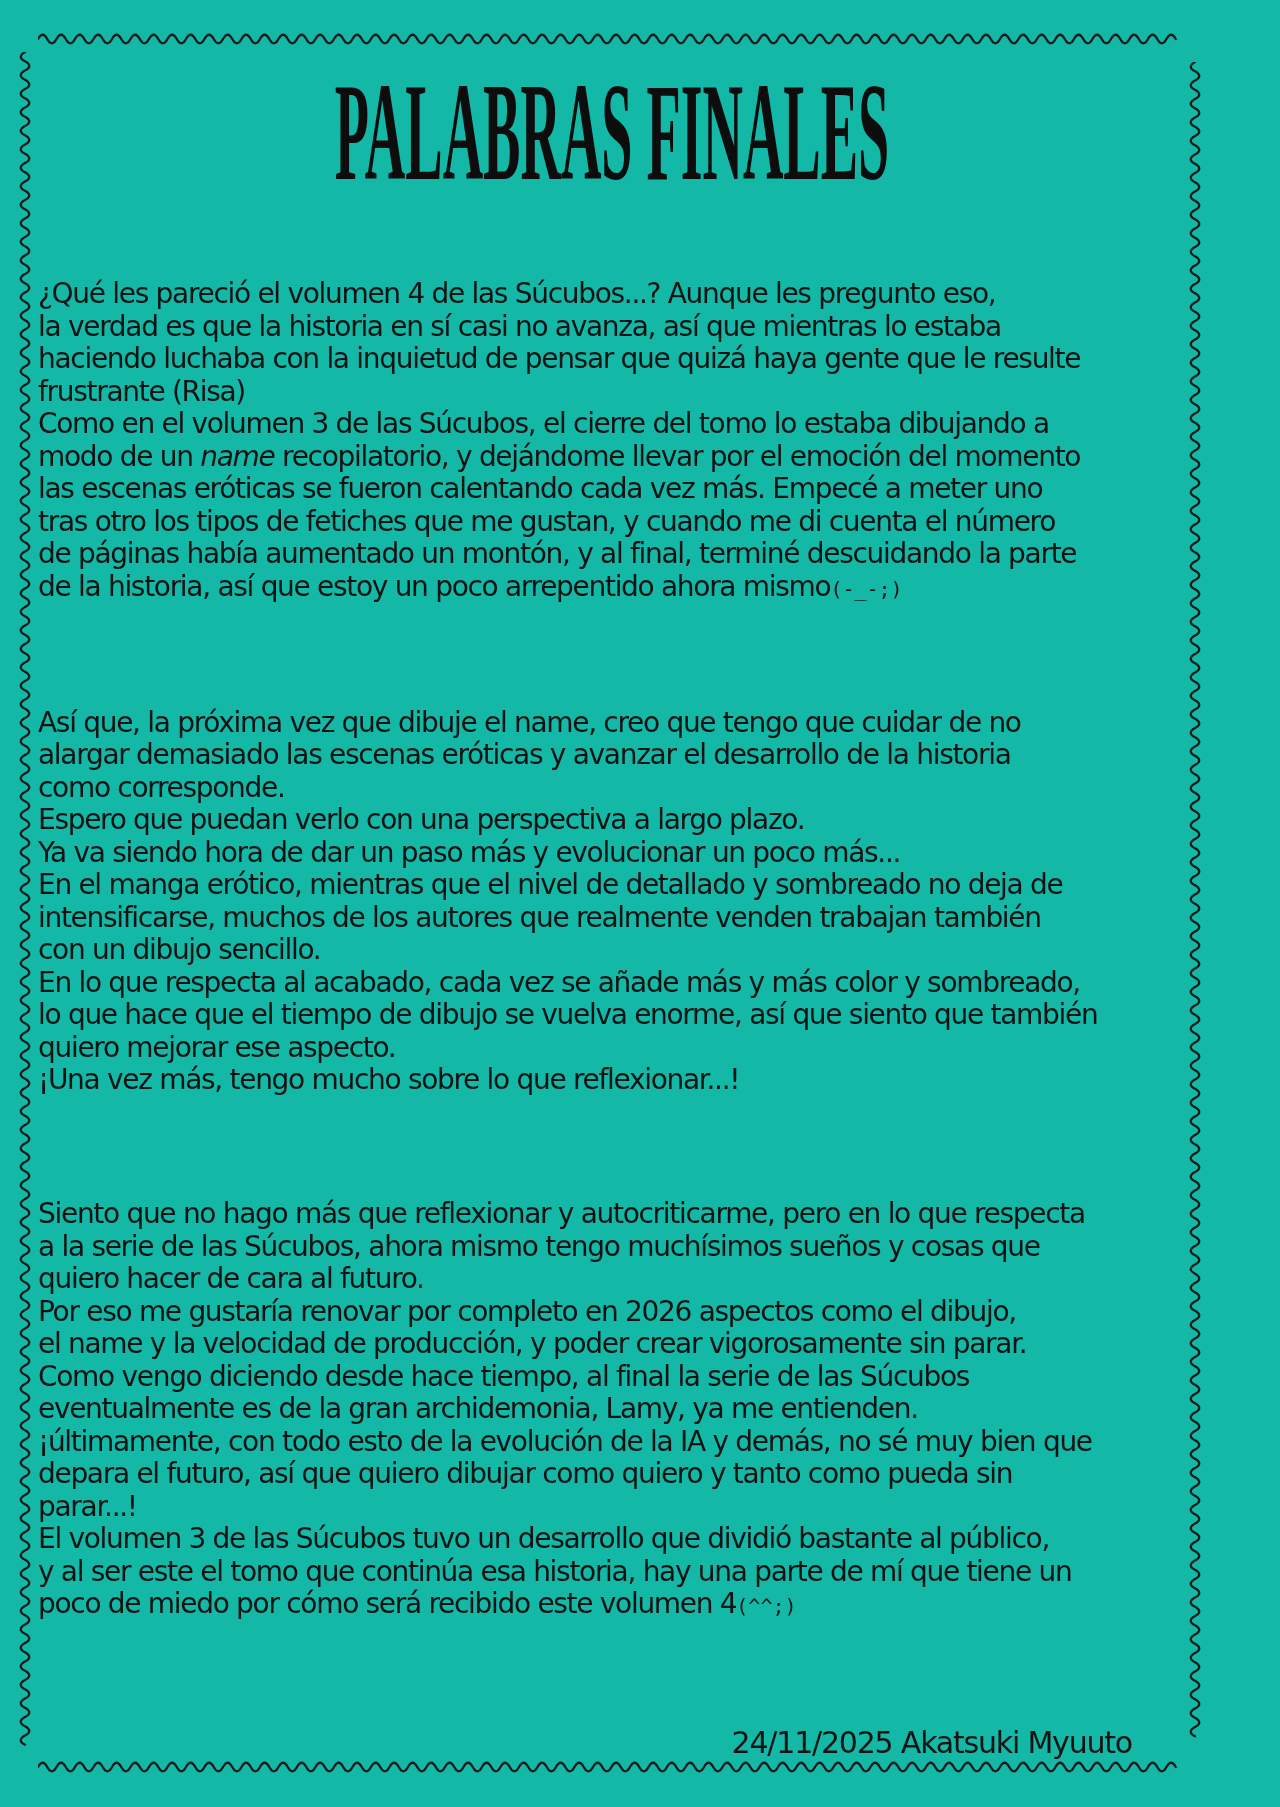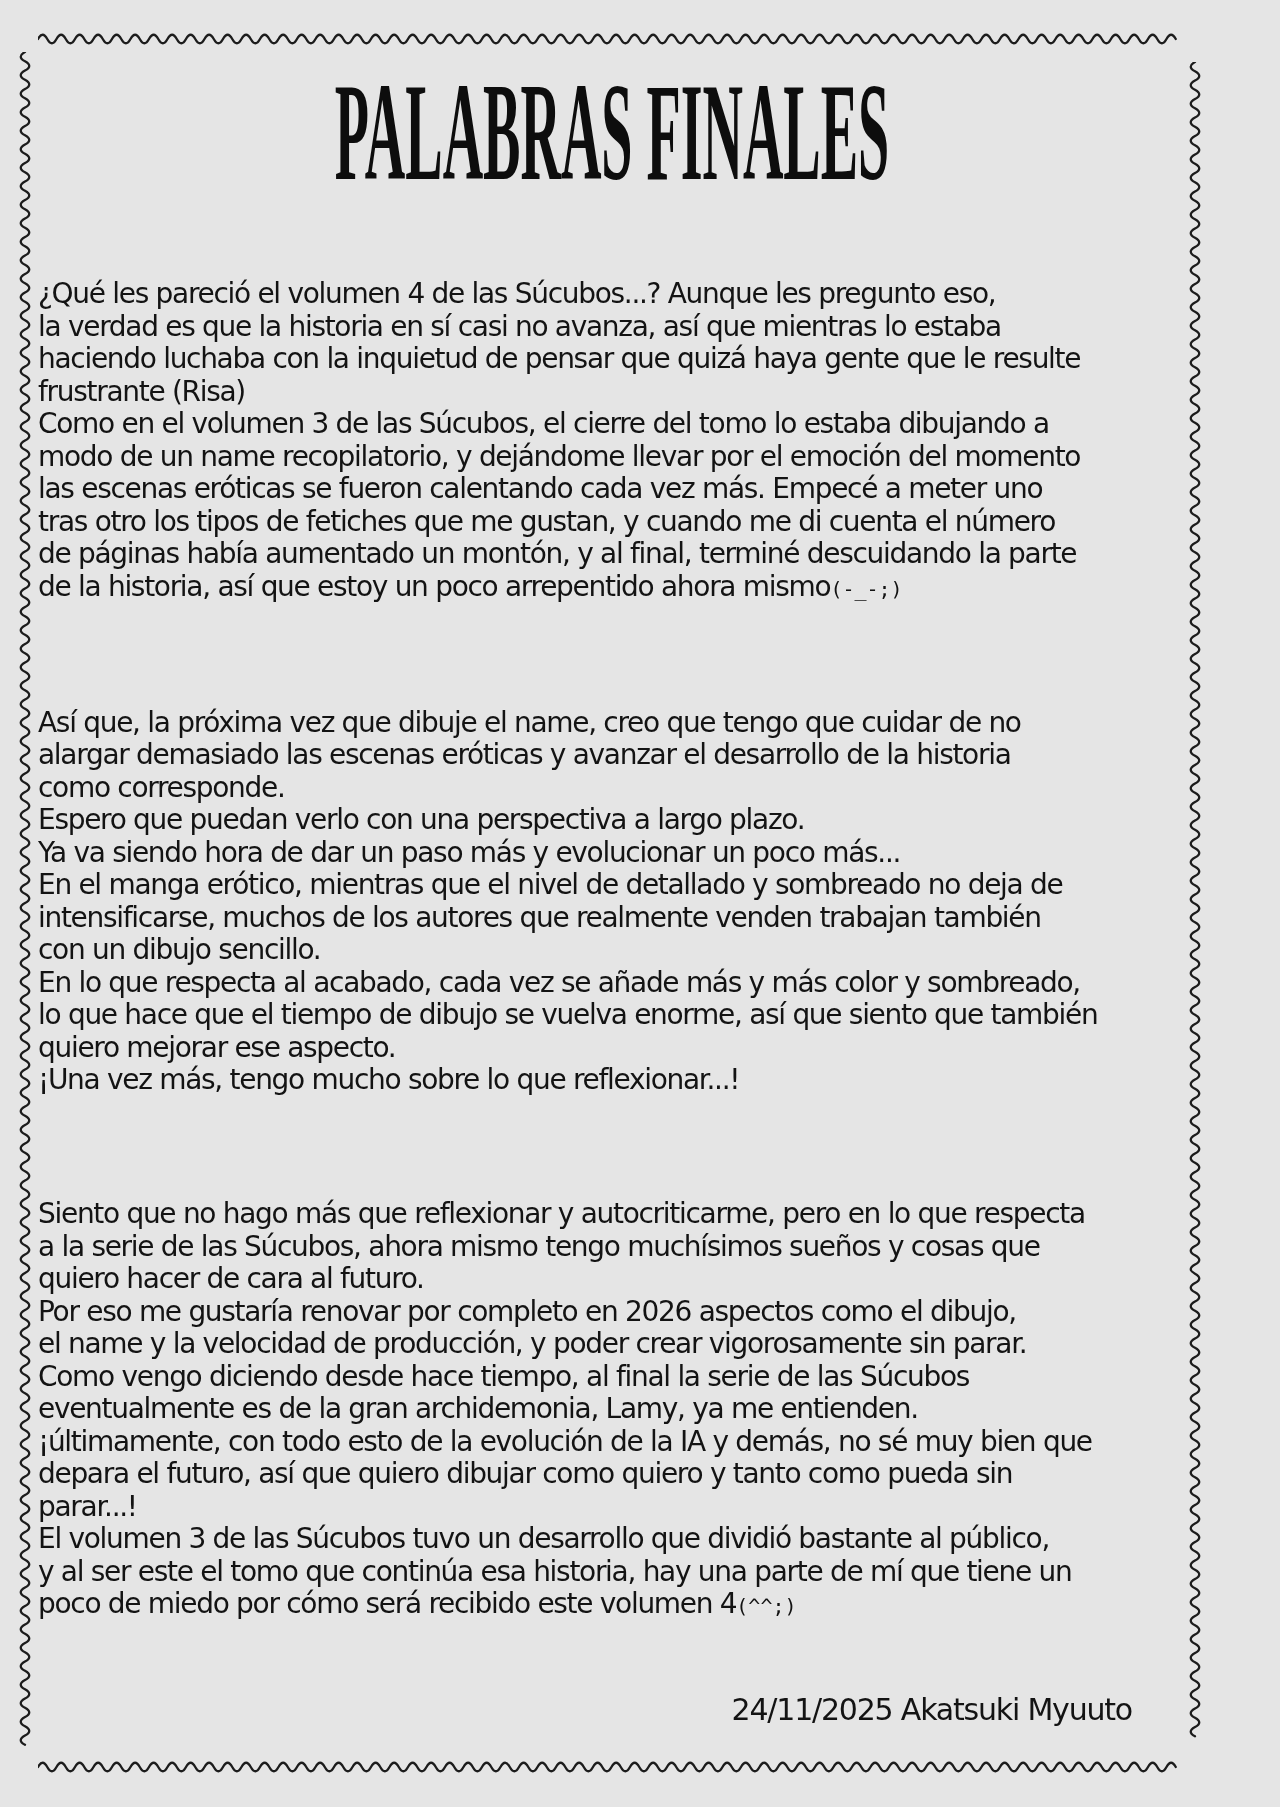--- a/index.html
+++ b/index.html
@@ -1,20 +1,20 @@
 <!DOCTYPE html>
 <html><head>
 <meta charset="utf-8">
 <style>
   html,body { margin:0; padding:0; background:#ffffff; }
   .page {
     position: relative;
     width: 1280px;
     height: 1807px;
-    background: #e5e5e5;
+    background: #14b8a6;
     overflow: hidden;
     font-family: "DejaVu Sans", sans-serif;
     color: #101010;
   }
   .wave { position: absolute; display:block; }
   .page-title-row {
     position: absolute;
     left: 0; top: 62px;
     width: 1224px;
     display: flex;
@@ -38,39 +38,39 @@
     top: 213px;
     width: 1154px;
     font-size: 28px;
     line-height: 32.5px;
     letter-spacing: -1.3px;
     color: #131313;
     white-space: pre;
   }
   .body-text p { margin: 0 0 36.5px 0; }
   .body-text p:last-child { margin-bottom: 0; }
-  .ital { }
+  .ital { font-style: italic; }
   .emote {
     font-family: "DejaVu Sans Mono", monospace;
     font-size: 20px;
     letter-spacing: 0px;
   }
   .signature {
     position: absolute;
     left: 38px;
     top: 1692px;
     width: 1154px;
     text-align: right;
     padding-right: 0px;
     box-sizing: border-box;
     font-size: 30px;
     letter-spacing: -1.2px;
     color: #131313;
   }
-  .signature .inner { display:inline-block; margin-right: 60px; }
+  .signature .inner { display:inline-block; margin-right: 60px; margin-top: 33px; }
 </style>
 </head>
 <body>
 
 <div class="page">
 
   <svg class="wave" style="left:38px; top:32px;" width="1142" height="14">
       <path d="M0 7 Q 4.625 -1.5 9.25 7 T 18.5 7 T 27.75 7 T 37 7 T 46.25 7 T 55.5 7 T 64.75 7 T 74 7 T 83.25 7 T 92.5 7 T 101.75 7 T 111 7 T 120.25 7 T 129.5 7 T 138.75 7 T 148 7 T 157.25 7 T 166.5 7 T 175.75 7 T 185 7 T 194.25 7 T 203.5 7 T 212.75 7 T 222 7 T 231.25 7 T 240.5 7 T 249.75 7 T 259 7 T 268.25 7 T 277.5 7 T 286.75 7 T 296 7 T 305.25 7 T 314.5 7 T 323.75 7 T 333 7 T 342.25 7 T 351.5 7 T 360.75 7 T 370 7 T 379.25 7 T 388.5 7 T 397.75 7 T 407 7 T 416.25 7 T 425.5 7 T 434.75 7 T 444 7 T 453.25 7 T 462.5 7 T 471.75 7 T 481 7 T 490.25 7 T 499.5 7 T 508.75 7 T 518 7 T 527.25 7 T 536.5 7 T 545.75 7 T 555 7 T 564.25 7 T 573.5 7 T 582.75 7 T 592 7 T 601.25 7 T 610.5 7 T 619.75 7 T 629 7 T 638.25 7 T 647.5 7 T 656.75 7 T 666 7 T 675.25 7 T 684.5 7 T 693.75 7 T 703 7 T 712.25 7 T 721.5 7 T 730.75 7 T 740 7 T 749.25 7 T 758.5 7 T 767.75 7 T 777 7 T 786.25 7 T 795.5 7 T 804.75 7 T 814 7 T 823.25 7 T 832.5 7 T 841.75 7 T 851 7 T 860.25 7 T 869.5 7 T 878.75 7 T 888 7 T 897.25 7 T 906.5 7 T 915.75 7 T 925 7 T 934.25 7 T 943.5 7 T 952.75 7 T 962 7 T 971.25 7 T 980.5 7 T 989.75 7 T 999 7 T 1008.25 7 T 1017.5 7 T 1026.75 7 T 1036 7 T 1045.25 7 T 1054.5 7 T 1063.75 7 T 1073 7 T 1082.25 7 T 1091.5 7 T 1100.75 7 T 1110 7 T 1119.25 7 T 1128.5 7 T 1137.75 7" fill="none" stroke="#1c1c1c" stroke-width="2.3" stroke-linecap="round"></path>
     </svg>
   <svg class="wave" style="left:38px; top:1760px;" width="1142" height="14">

